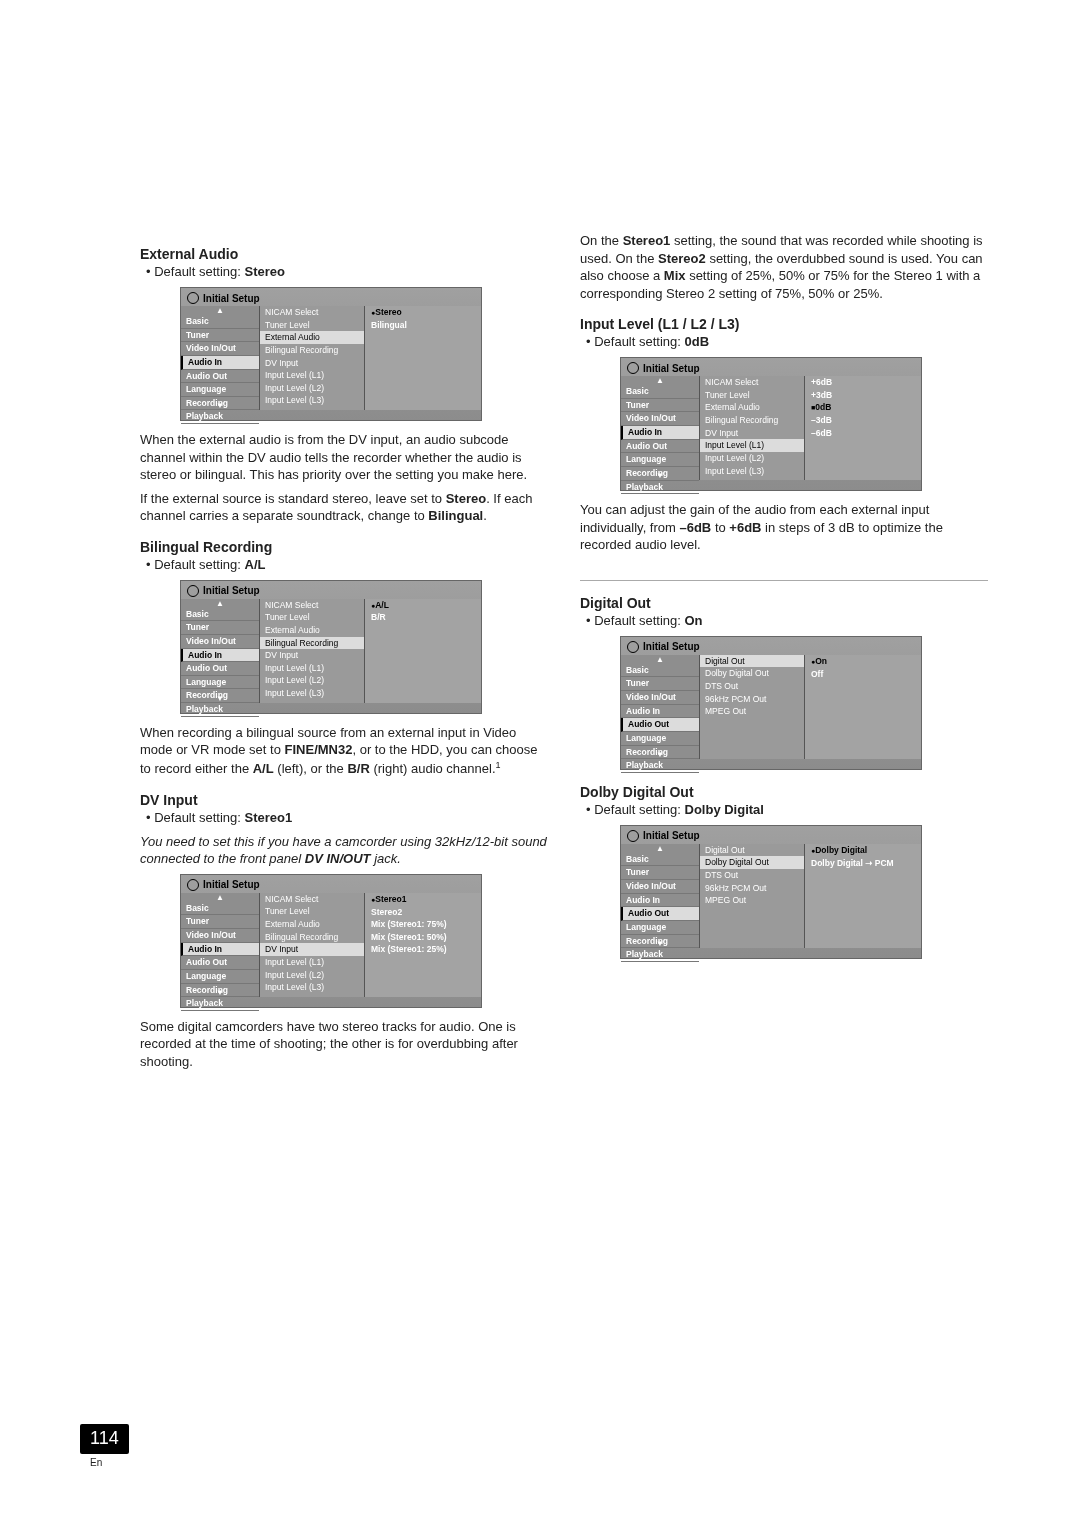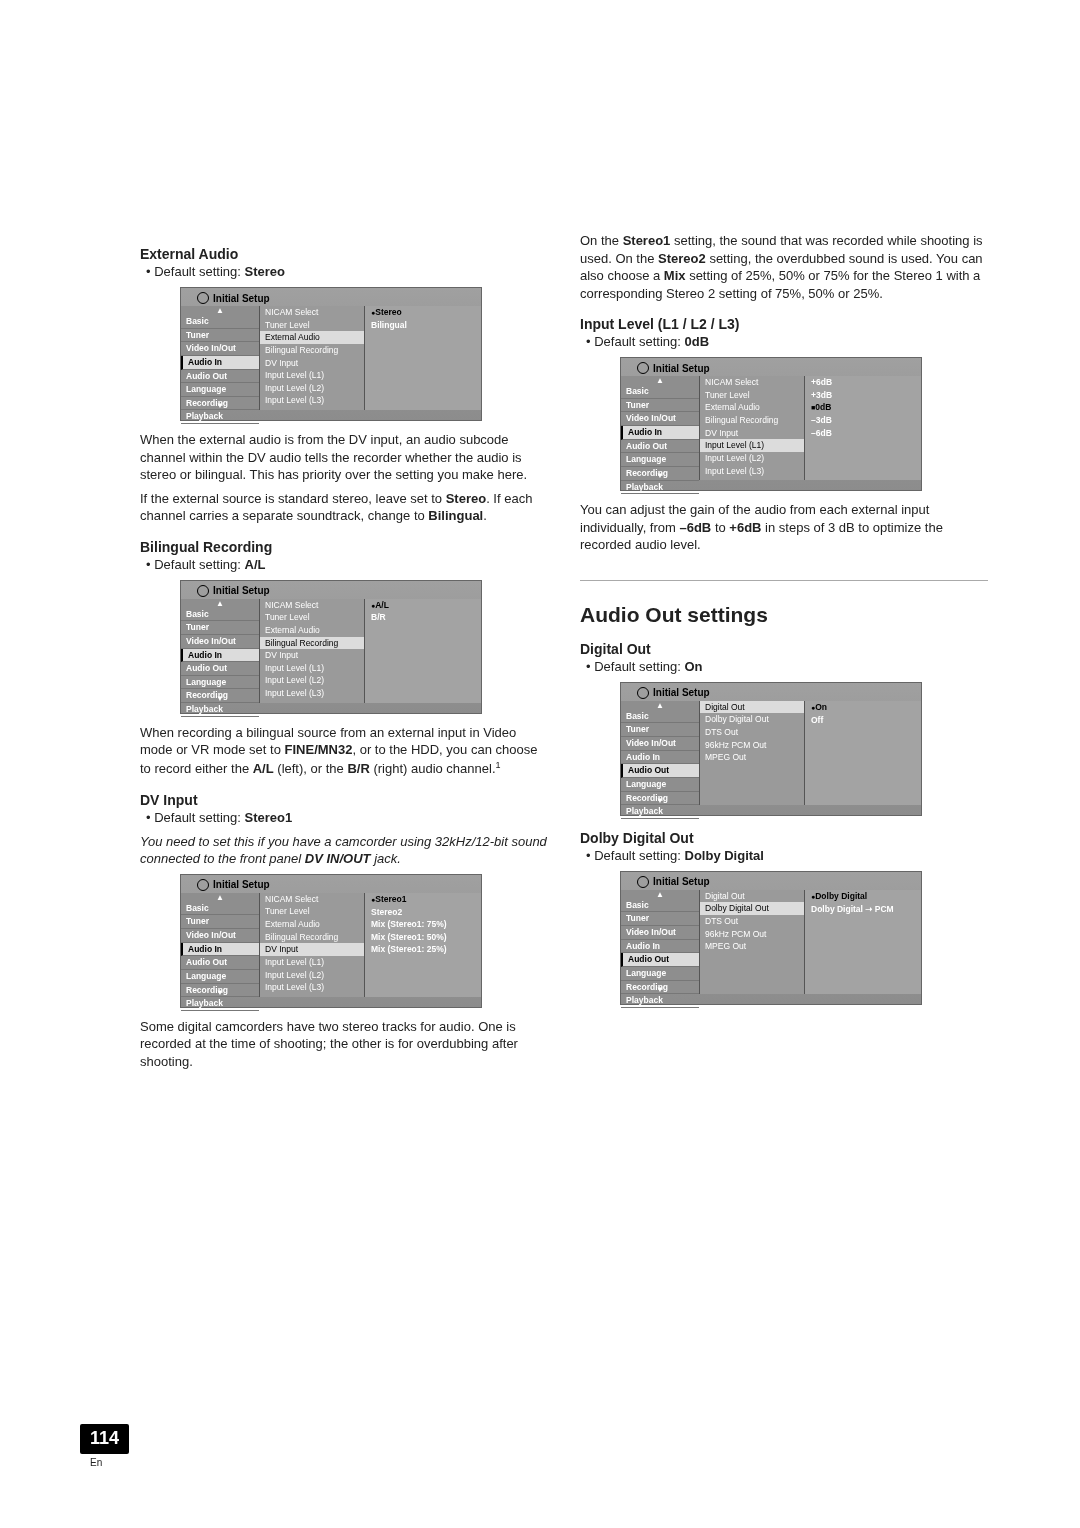--- a/index.html
+++ b/index.html
@@ -62,21 +62,21 @@
     width: 300px; height: 132px;
     background: linear-gradient(#a0a0a0,#8c8c8c);
     margin: 6px 0 10px 40px;
     font-size: 9px; color:#000;
     position: relative;
     border:1px solid #666;
   }
   .setup-title {
     display:flex; align-items:center; gap:4px;
     font-weight:700; font-size:10px;
-    padding:4px 16px 2px;
+    padding:4px 6px 2px;
   }
   .setup-title .disc-icon {
     width:10px;height:10px;border:1px solid #000;border-radius:50%;
     display:inline-block; position:relative;
   }
   .setup-cols { display:flex; height: 104px; }
   .setup-nav {
     width: 78px;
     background:#8e8e8e;
     border-right:1px solid #555;
@@ -112,21 +112,21 @@
   .note-sep { border-top:1px solid #000; margin-top:18px; padding-top:4px;}
   .note-badge {
     display:inline-flex;align-items:center;gap:4px;
     border:1px solid #000; padding:1px 6px; font-size:11px;font-weight:700;
   }
   .note-badge .pencil-icon::before { content:"\270E"; font-size:10px;}
   .note-text { font-size:11px; margin-top:4px;}
   
   .page-num-box {
     position:absolute; left:80px; bottom:74px;
-    background:#000;color:#fff;font-weight:700;font-size:18px;
+    background:#000;color:#fff;font-weight:400;font-size:18px;
     padding:4px 10px 5px; border-radius:2px;
   }
   .page-en { position:absolute; left:90px; bottom:60px; font-size:10px;}
   .hr-rule { border:none;border-top:1px solid #aaa;margin:26px 0 10px;}
 </style>
 </head>
 <body>
 
 <div class="page">
 
@@ -312,21 +312,20 @@
             <div class="oitem">–3dB</div>
             <div class="oitem">–6dB</div>
           </div>
         </div>
       </div>
       <div class="body">
         <span>You can adjust the gain of the audio from each external input individually, from </span><b>–6dB</b><span> to </span><b>+6dB</b><span> in steps of 3 dB to optimize the recorded audio level.</span>
       </div>
 
       <hr class="hr-rule">
-      <h2 class="section">Audio Out settings</h2>
 
       <h3 class="sub">Digital Out</h3>
       <div class="default-line">
         <span>Default setting: </span><b>On</b>
       </div>
       <div class="setup-box">
         <div class="setup-title">
             <span class="disc-icon"></span>
             <span>Initial Setup</span>
           </div>

